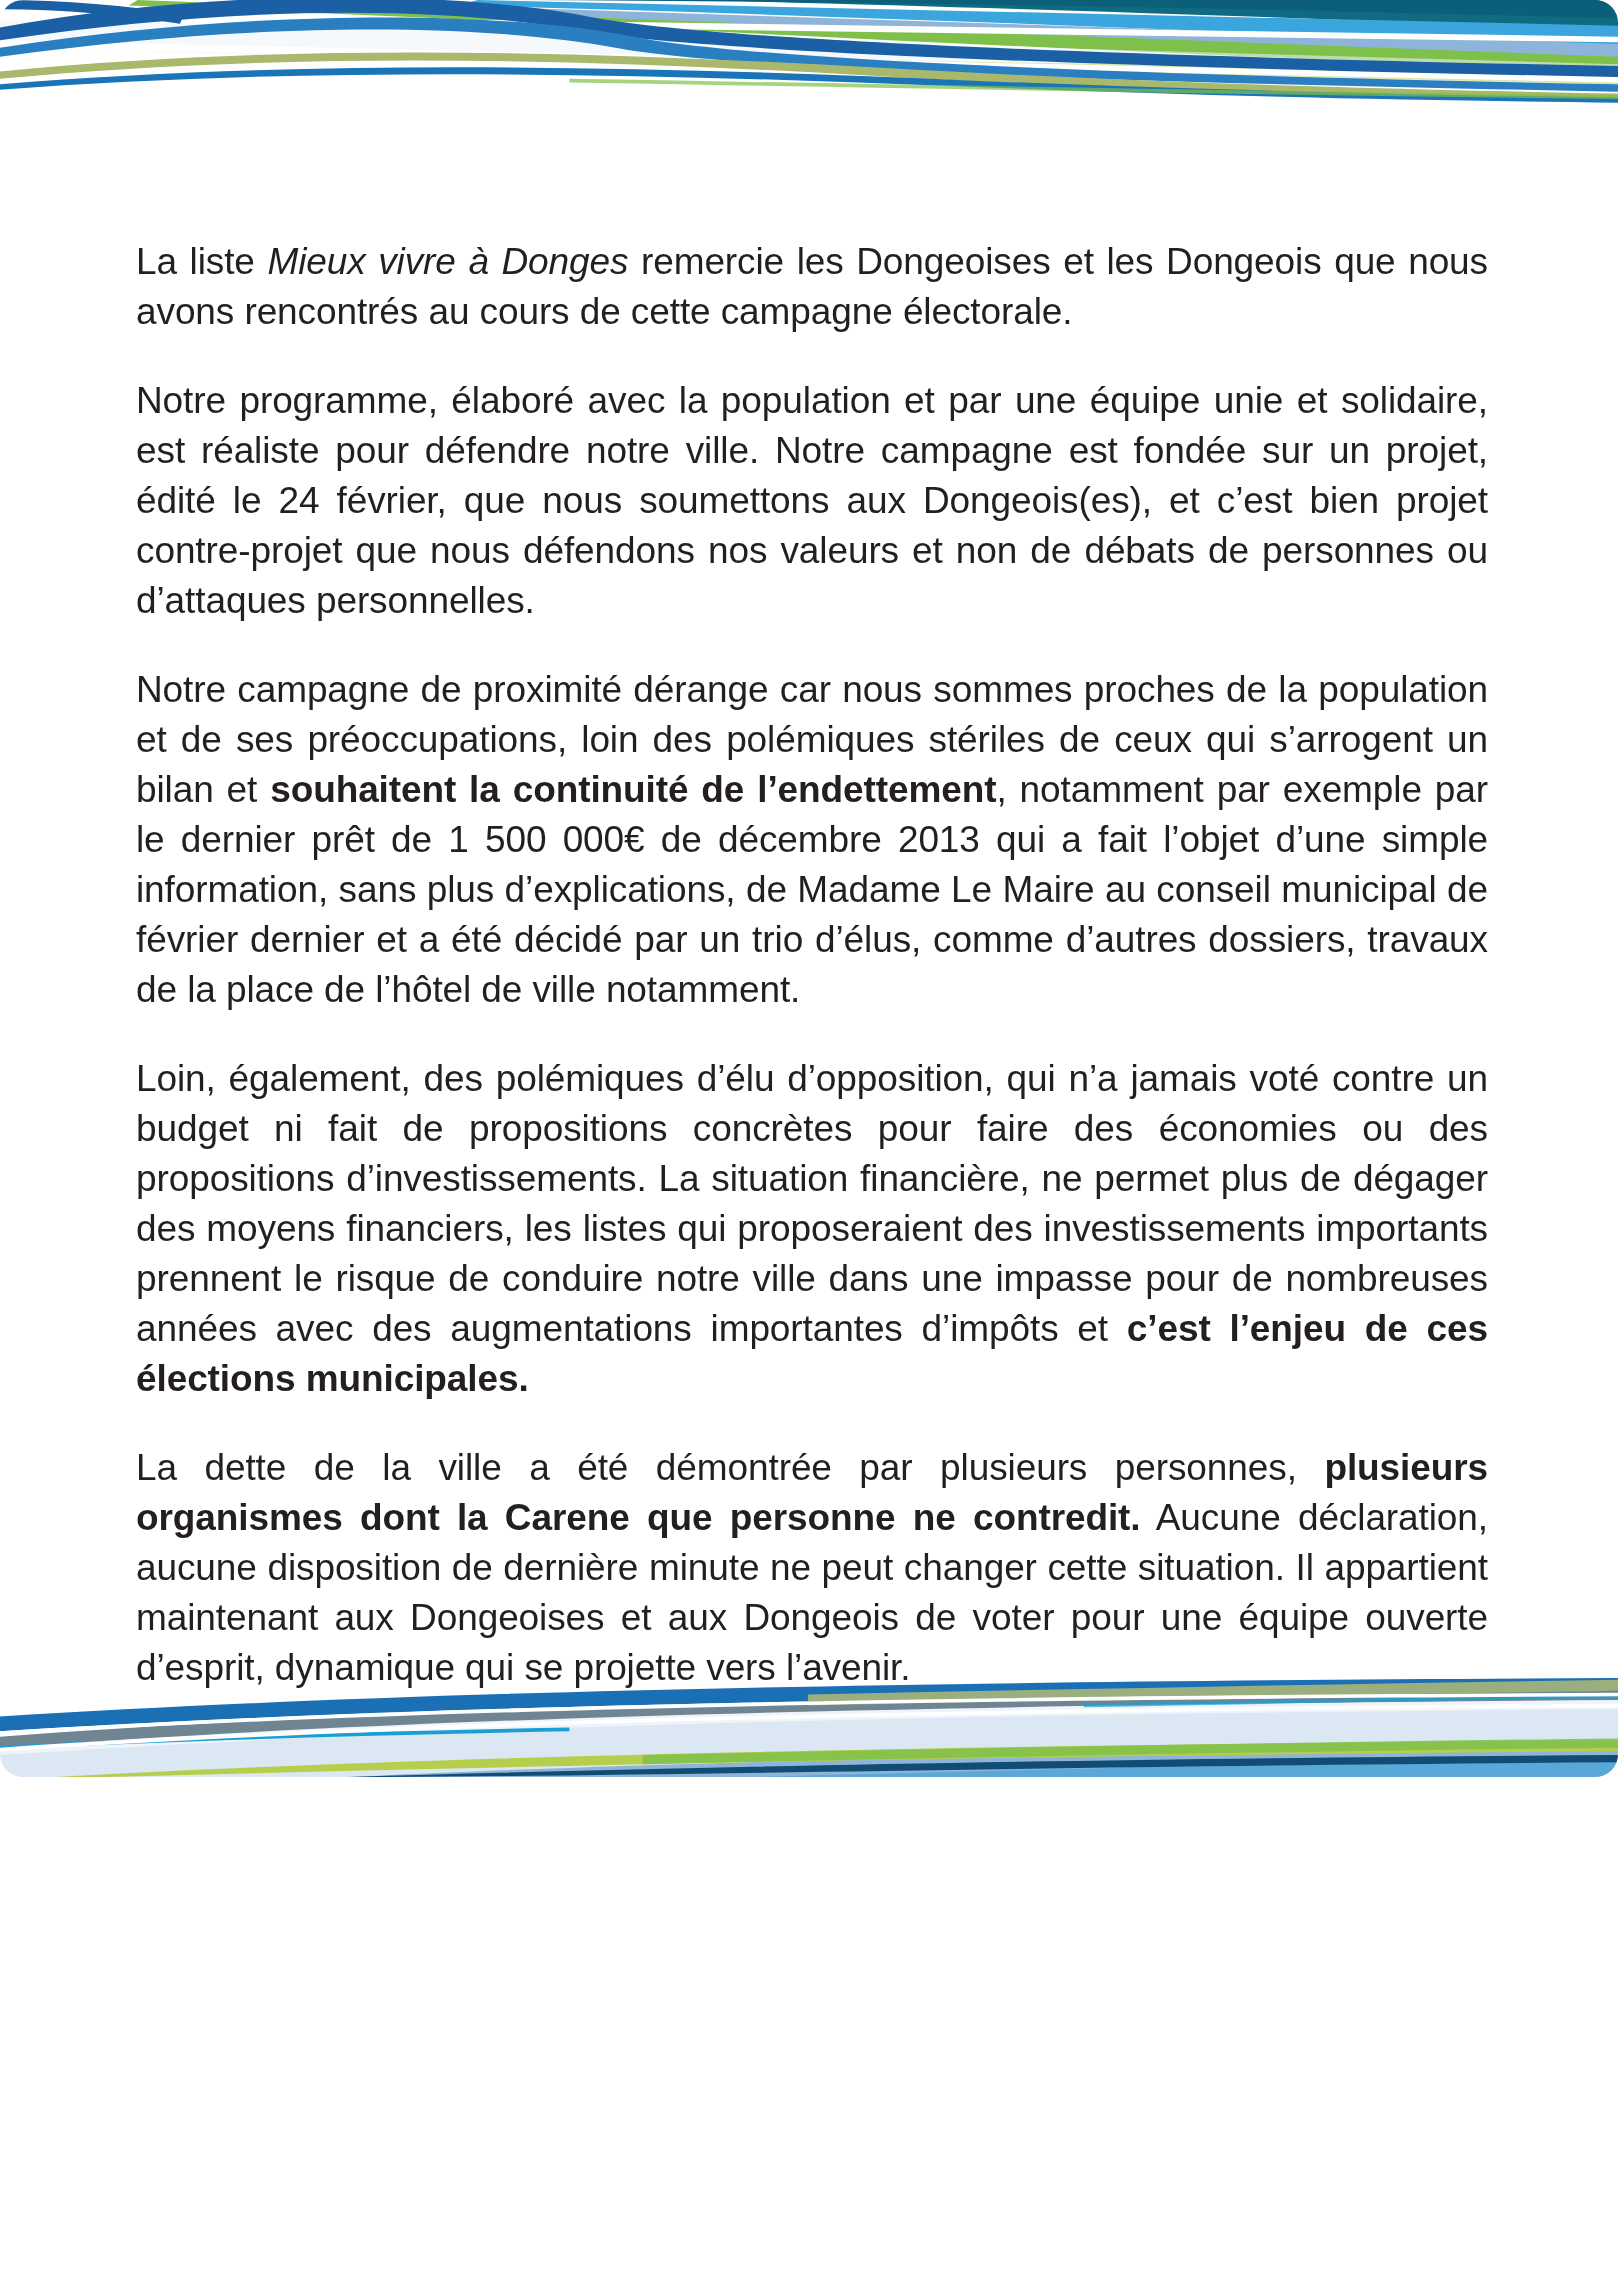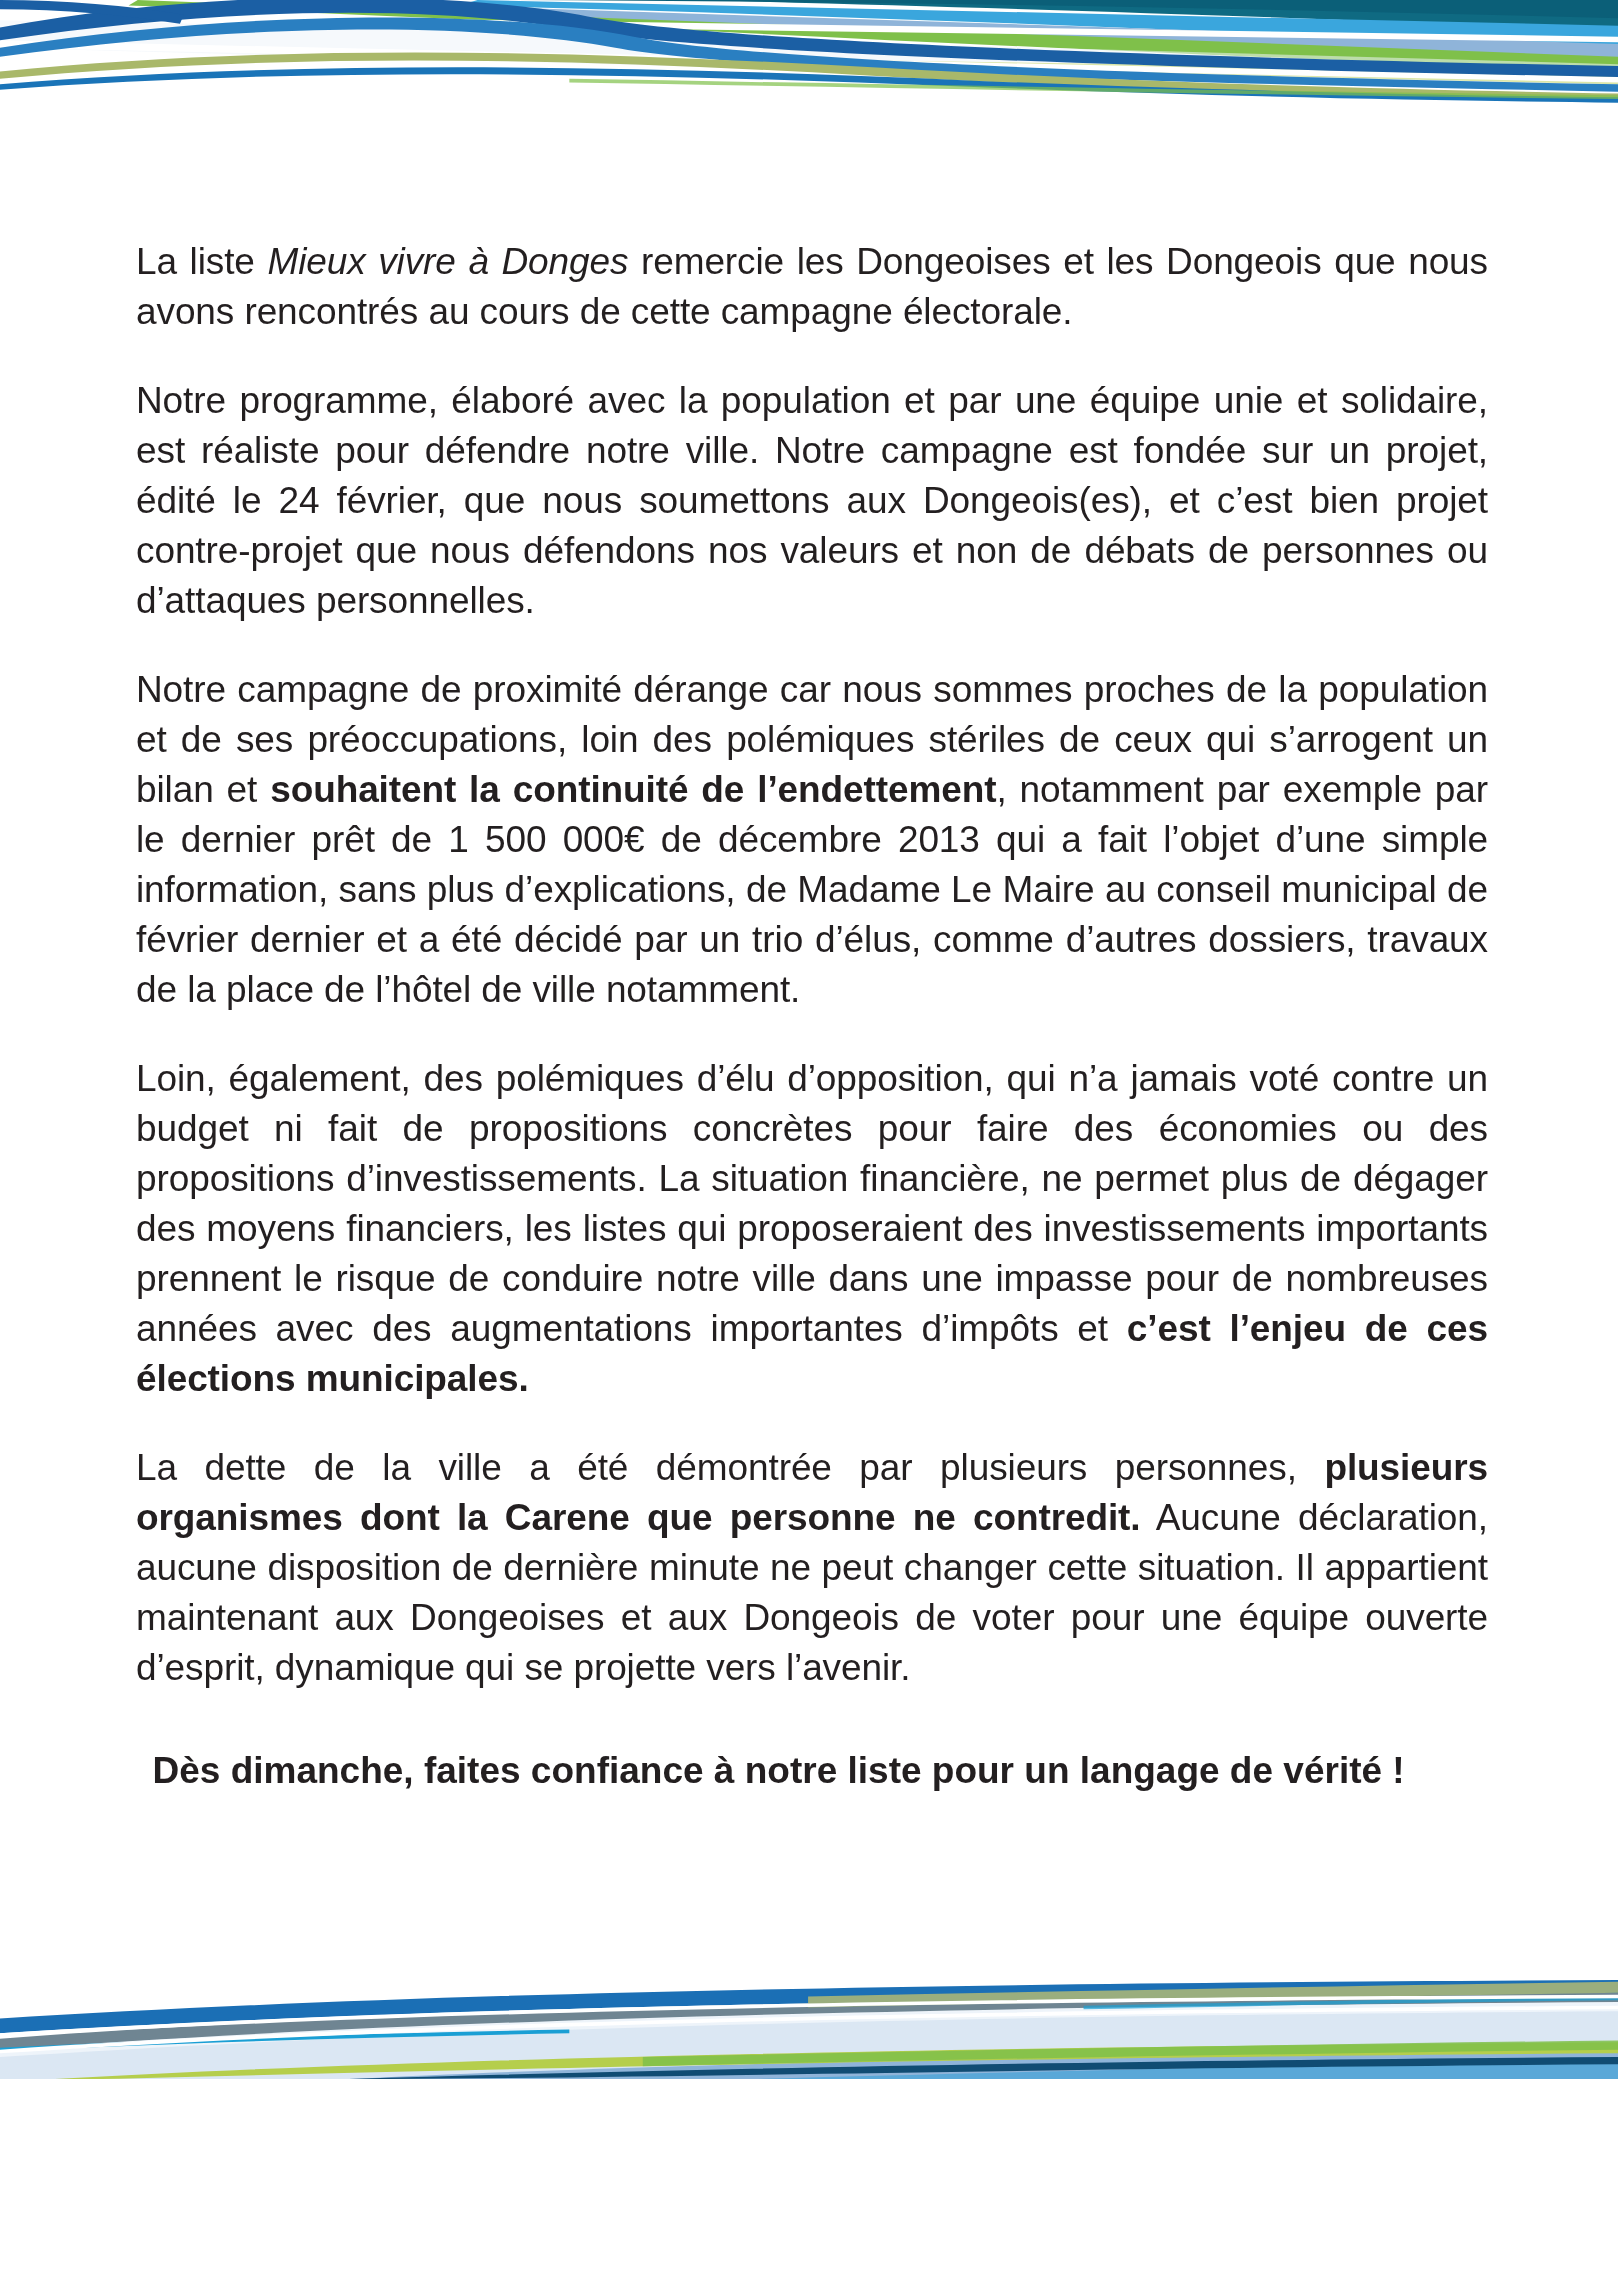--- a/index.html
+++ b/index.html
@@ -3,24 +3,25 @@
 <meta charset="utf-8">
 <style>
   html, body {
     margin: 0;
     padding: 0;
     background: #ffffff;
   }
   .page {
     position: relative;
     width: 1618px;
-    height: 2079px;
+    height: 1777px;
     background: #ffffff;
     overflow: hidden;
     font-family: "Liberation Sans", sans-serif;
+    border-radius: 23px;
   }
 
   
   .band {
     position: absolute;
     left: 0;
     width: 1618px;
     pointer-events: none;
   }
   .band-top { top: 0; height: 110px; }

